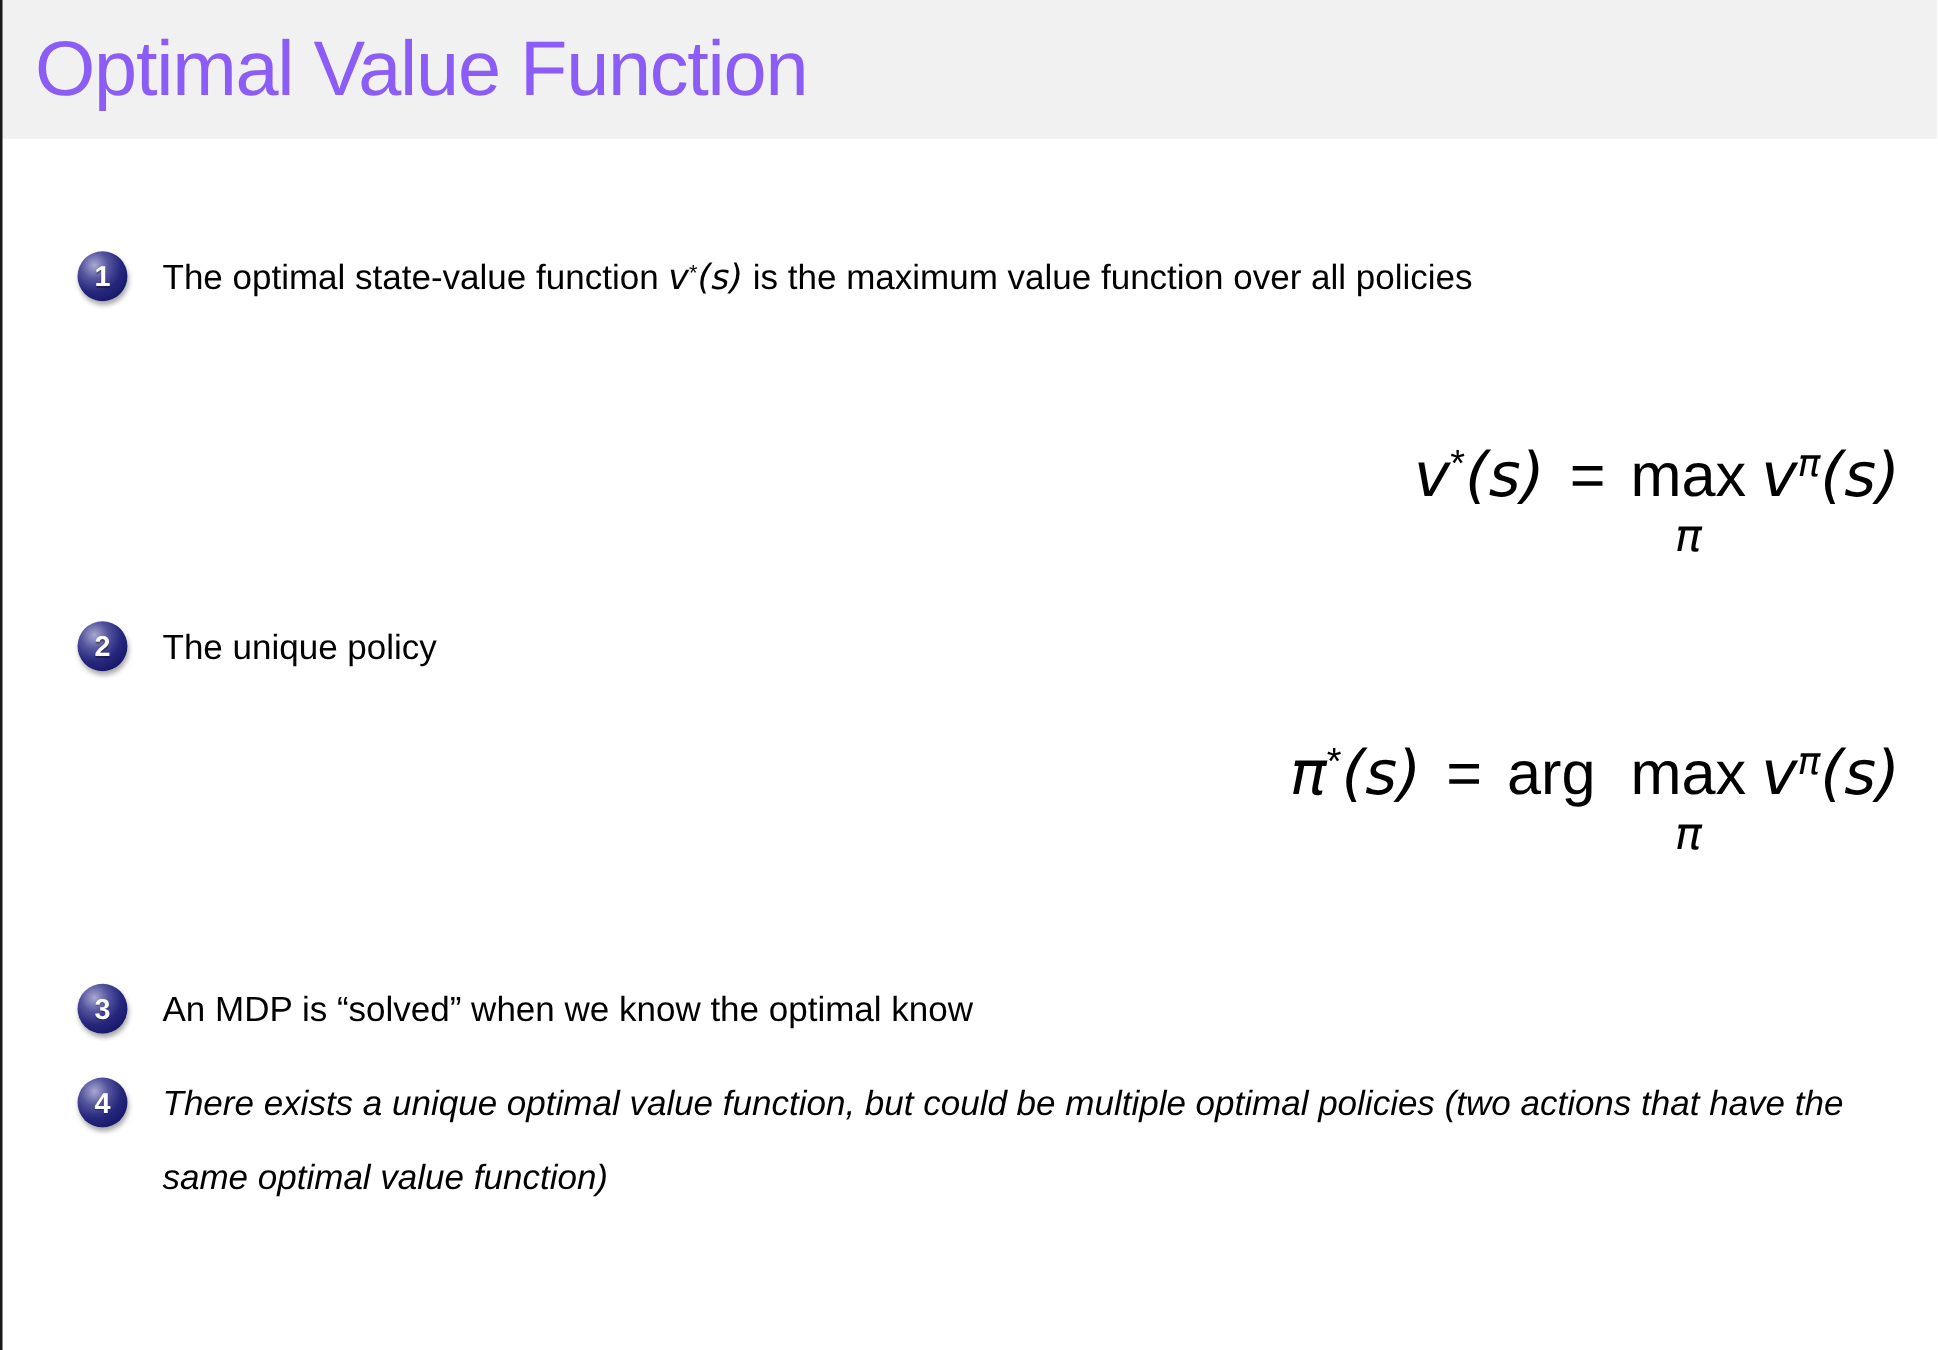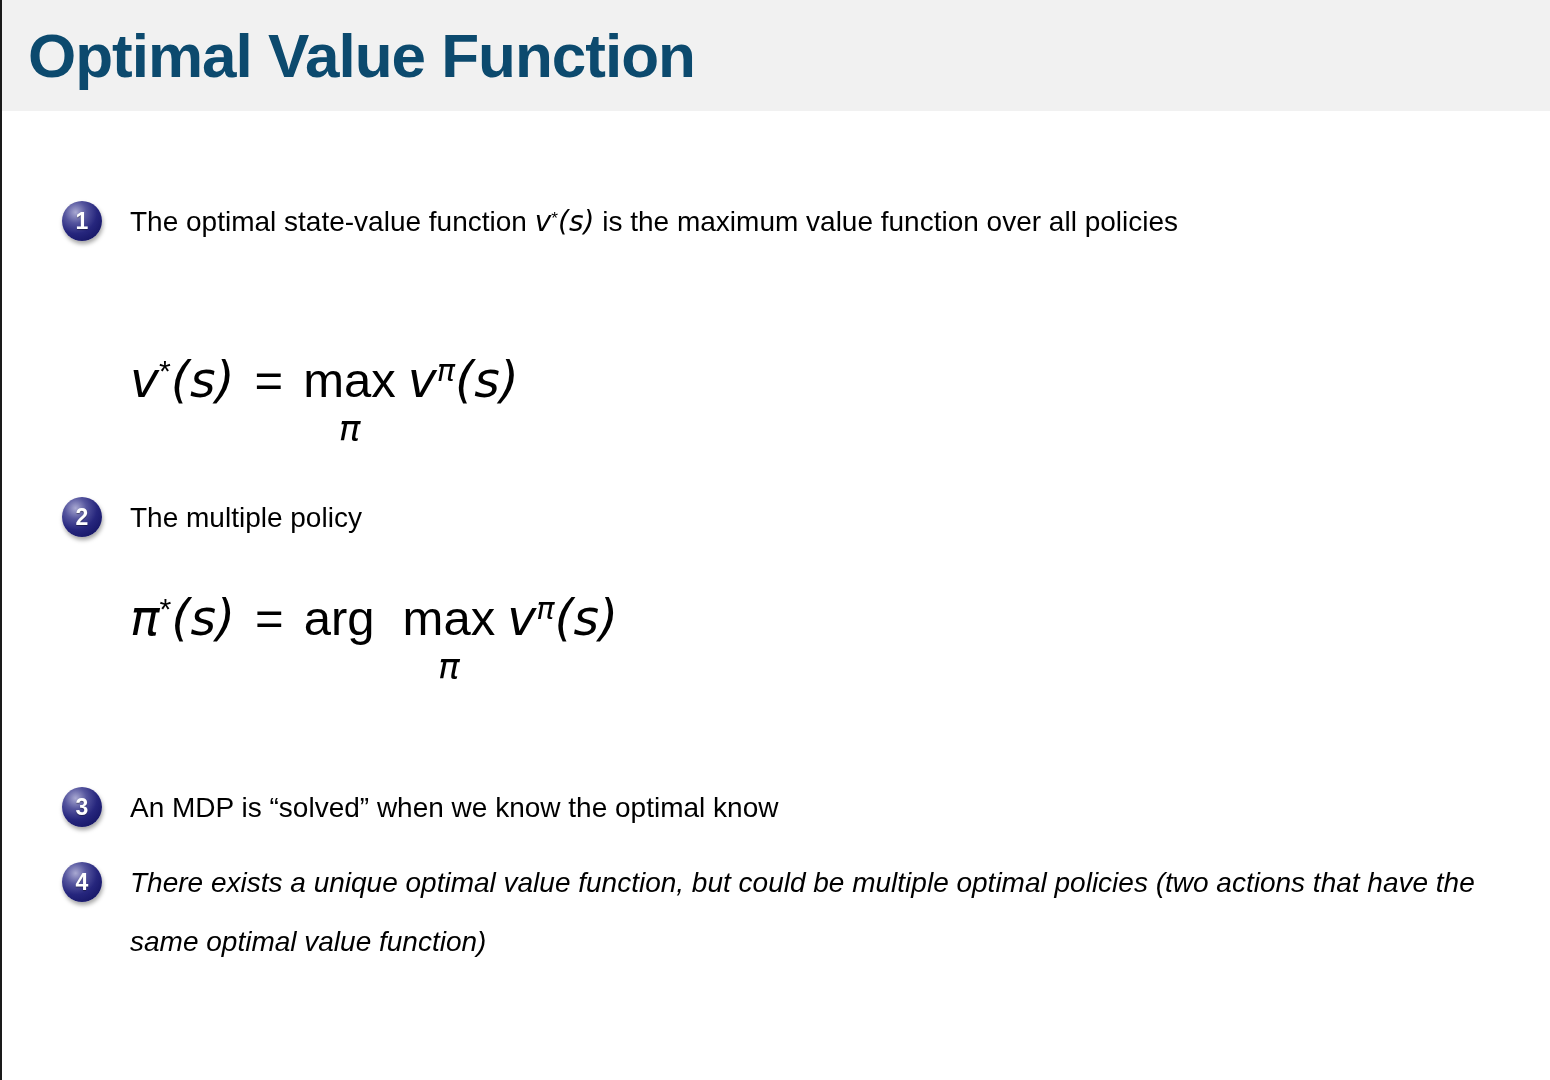--- a/index.html
+++ b/index.html
@@ -27,24 +27,24 @@
     left: 0; top: 0;
     width: 1550px;
     height: 111px;
     background: #f1f1f1;
     display: flex;
     align-items: center;
   }
 
   .slide-title {
     font-size: 62px;
-    font-weight: 700;
+    font-weight: 400;
     letter-spacing: -1px;
     padding-left: 28px;
-    color: #0c4a6e;
+    color: #8b5cf6;
   }
 
   .slide-body {
     position: absolute;
     left: 0; top: 111px;
     width: 1550px;
     height: 969px;
   }
 
   .bullet-item {
@@ -93,21 +93,21 @@
   .msup {
     font-size: 62%;
     vertical-align: 7px;
     line-height: 0;
   }
 
   .formula {
     position: absolute;
     left: 130px;
     width: 1390px;
-    text-align: left;
+    text-align: right;
     font-size: 49px;
     line-height: 1;
     white-space: nowrap;
   }
 
   .formula .msup { vertical-align: 16px; }
 
   .eq { margin: 0 20px; }
 
   .op-stack {
@@ -149,21 +149,21 @@
     </div>
 
     <div class="formula" style="top:245px;">
       <span class="mi">v</span><sup class="msup mo">*</sup><span class="mi">(s)</span><span class="eq mo">=</span><span class="op-stack"><span class="mo">max</span><span class="op-under">π</span></span><span class="mi rhs-gap">v</span><sup class="msup mi">π</sup><span class="mi">(s)</span>
     </div>
 
     <div class="bullet-item" style="top:377px;">
       <span class="ball">
           <span class="ball-num">2</span>
         </span>
-      <p class="bullet-text">The multiple policy</p>
+      <p class="bullet-text">The unique policy</p>
     </div>
 
     <div class="formula" style="top:483px;">
       <span class="mi">π</span><sup class="msup mo">*</sup><span class="mi">(s)</span><span class="eq mo">=</span><span class="mo op-prefix">arg</span><span class="op-stack"><span class="mo">max</span><span class="op-under">π</span></span><span class="mi rhs-gap">v</span><sup class="msup mi">π</sup><span class="mi">(s)</span>
     </div>
 
     <div class="bullet-item" style="top:667px;">
       <span class="ball">
           <span class="ball-num">3</span>
         </span>

